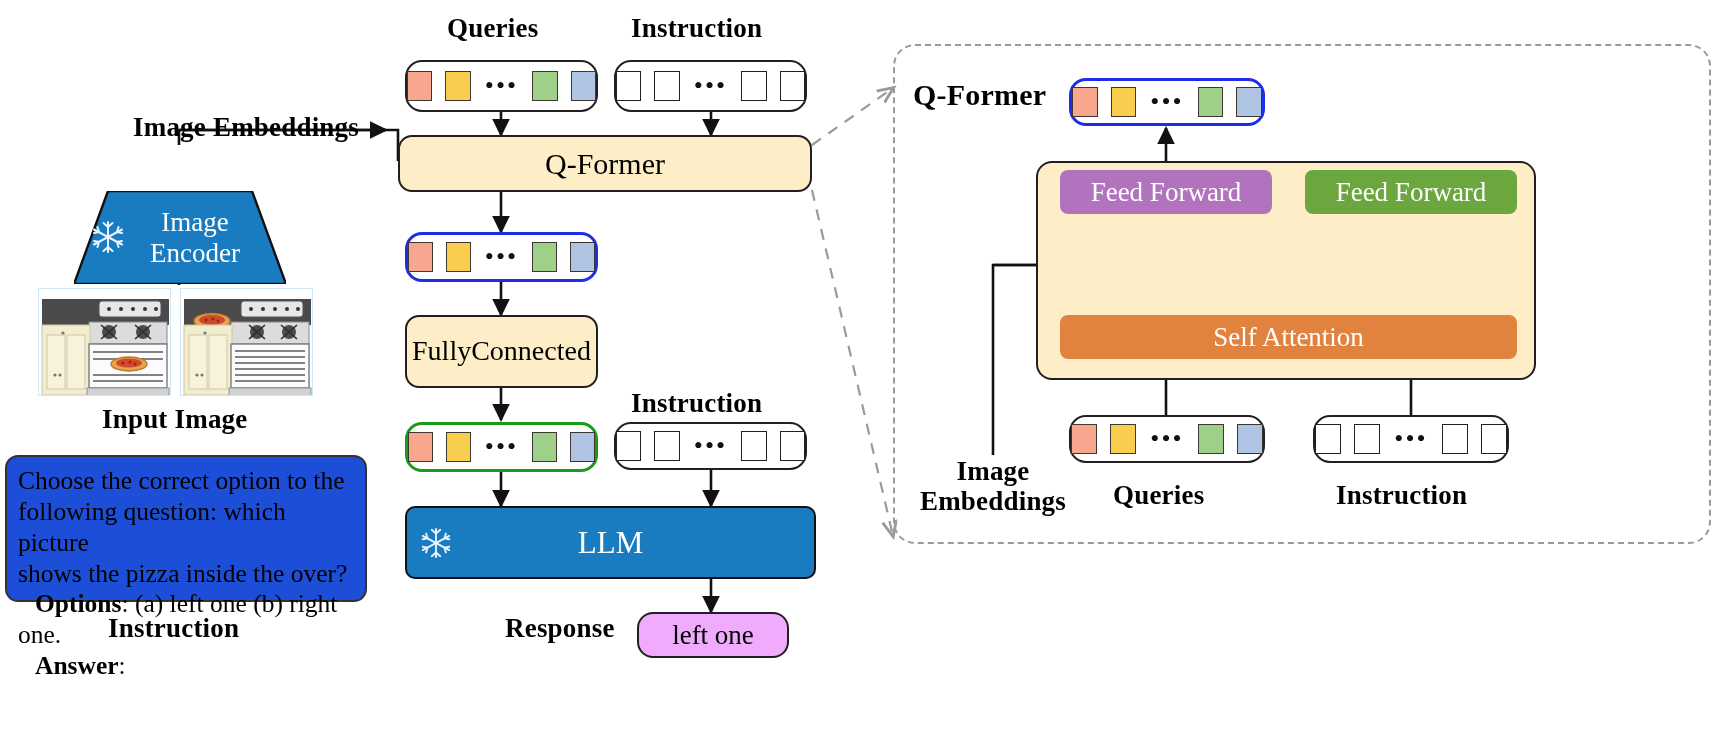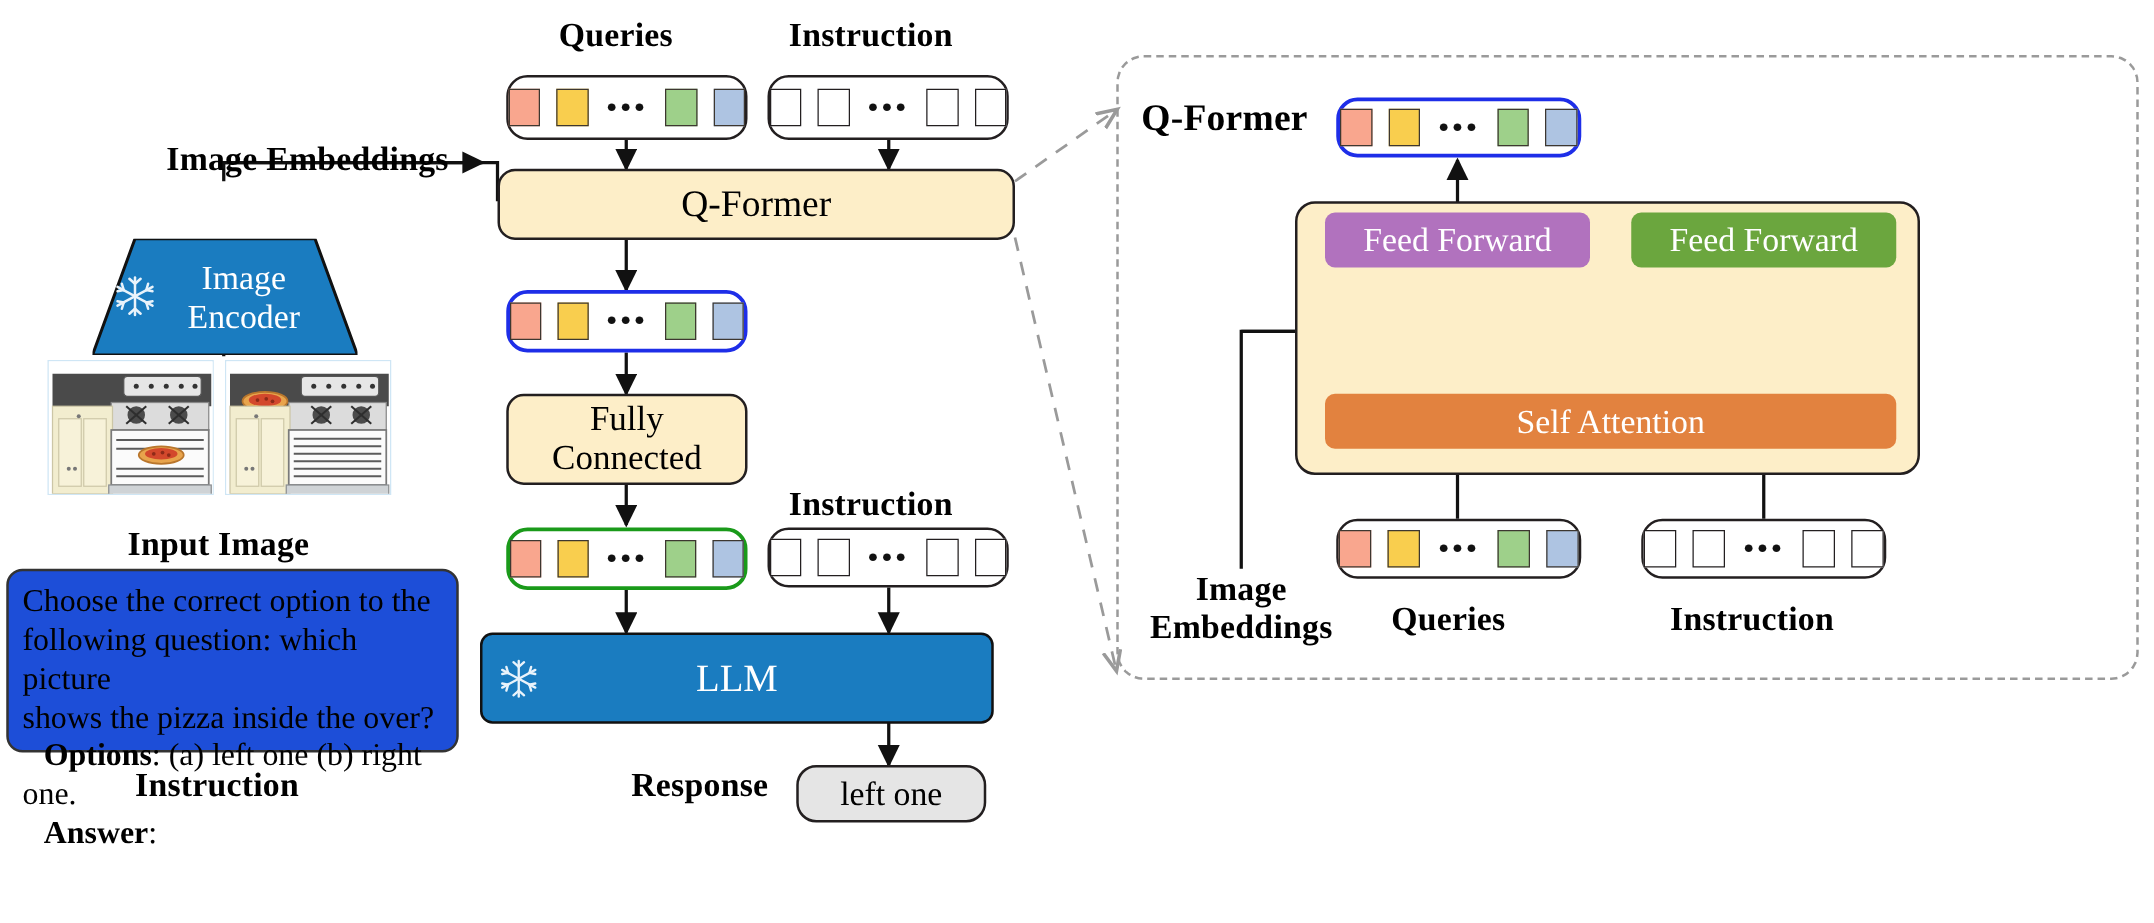--- a/index.html
+++ b/index.html
@@ -23,21 +23,21 @@
   .tok.empty{background:#fff;border-color:#231f20;}
   .dots{font-size:26px;line-height:10px;letter-spacing:2px;color:#111;
         padding:0 1px;font-family:"Liberation Serif",serif;}
 
   
   .panel{box-sizing:border-box;border:2.5px solid #231f20;border-radius:14px;
          display:flex;align-items:center;justify-content:center;}
   .cream{background:#fdeec8;}
   .bluebox{background:#1a7cc0;border:2.5px solid #111;border-radius:10px;
            color:#fff;display:flex;align-items:center;justify-content:center;}
-  .roundbox{box-sizing:border-box;background:#e5e5e5;border:2.2px solid #231f20;
+  .roundbox{box-sizing:border-box;background:#f0abfc;border:2.2px solid #231f20;
             border-radius:16px;display:flex;align-items:center;justify-content:center;}
 
   
   .trap{position:absolute;}
   .trap svg{display:block;}
   .trap .tlabel{position:absolute;left:0;top:0;width:100%;height:100%;
                 display:flex;flex-direction:column;align-items:center;
                 justify-content:center;color:#fff;font-size:27px;line-height:1.12;
                 pointer-events:none;}
 
@@ -242,21 +242,21 @@
           <line x1="54" y1="68" x2="124" y2="68"></line>
         <line x1="54" y1="74" x2="124" y2="74"></line>
           <line x1="54" y1="80" x2="124" y2="80"></line>
         <line x1="54" y1="86" x2="124" y2="86"></line>
           <line x1="54" y1="92" x2="124" y2="92"></line>
       </g>
       <rect x="48" y="99" width="82" height="9" fill="#cfd3d6" stroke="#8b8f92"></rect>
     </svg>
   </div>
 
-  <div class="abs lbl-bold" style="left:102px;top:420px;">Input Image</div>
+  <div class="abs lbl-bold" style="left:102px;top:404px;">Input Image</div>
 
   <div class="abs instrcard" style="left:5px;top:455px;width:362px;height:147px;">
     <div>Choose the correct option to the</div>
     <div>following question: which picture</div>
     <div>shows the pizza inside the over?</div>
     <div><b>Options</b><span>: (a) left one (b) right one.</span></div>
     <div><b>Answer</b><span>:</span></div>
   </div>
 
   <div class="abs lbl-bold" style="left:108px;top:613px;">Instruction</div>
@@ -285,21 +285,21 @@
   </div>
 
   <div class="abs tokbox blue" style="left:405px;top:232px;width:193px;height:50px;">
     <span class="tok" style="background:#f9a68e"></span>
     <span class="tok" style="background:#f9ce4e"></span>
     <span class="dots">•••</span>
     <span class="tok" style="background:#9ed08a"></span>
     <span class="tok" style="background:#aec4e2"></span>
   </div>
 
-  <div class="abs panel cream" style="left:405px;top:315px;width:193px;height:73px;flex-direction:column;">
+  <div class="abs panel cream" style="left:405px;top:315px;width:193px;height:73px;flex-direction:row;">
     <span class="lbl-plain" style="font-size:28px;line-height:1.1;">Fully</span>
     <span class="lbl-plain" style="font-size:28px;line-height:1.1;">Connected</span>
   </div>
 
   <div class="abs lbl-bold" style="left:631px;top:388px;">Instruction</div>
 
   <div class="abs tokbox green" style="left:405px;top:422px;width:193px;height:50px;">
     <span class="tok" style="background:#f9a68e"></span>
     <span class="tok" style="background:#f9ce4e"></span>
     <span class="dots">•••</span>
@@ -308,21 +308,21 @@
   </div>
 
   <div class="abs tokbox" style="left:614px;top:422px;width:193px;height:48px;">
     <span class="tok empty"></span>
     <span class="tok empty"></span>
     <span class="dots">•••</span>
     <span class="tok empty"></span>
     <span class="tok empty"></span>
   </div>
 
-  <div class="abs bluebox" style="left:384px;top:506px;width:407px;height:69px;">
+  <div class="abs bluebox" style="left:405px;top:506px;width:407px;height:69px;">
     <svg class="snow abs" width="34" height="34" viewBox="0 0 36 36" style="left:12px;top:18px;">
       <g stroke="#e9f3fb" stroke-width="2" stroke-linecap="round" fill="none">
         <line x1="18" y1="3" x2="18" y2="33"></line>
         <line x1="4" y1="10.5" x2="32" y2="25.5"></line>
         <line x1="4" y1="25.5" x2="32" y2="10.5"></line>
         <line x1="18" y1="8" x2="13.5" y2="4"></line>
           <line x1="18" y1="8" x2="22.5" y2="4"></line>
         <line x1="18" y1="28" x2="13.5" y2="32"></line>
           <line x1="18" y1="28" x2="22.5" y2="32"></line>
         <line x1="9" y1="13" x2="7.5" y2="8"></line>

